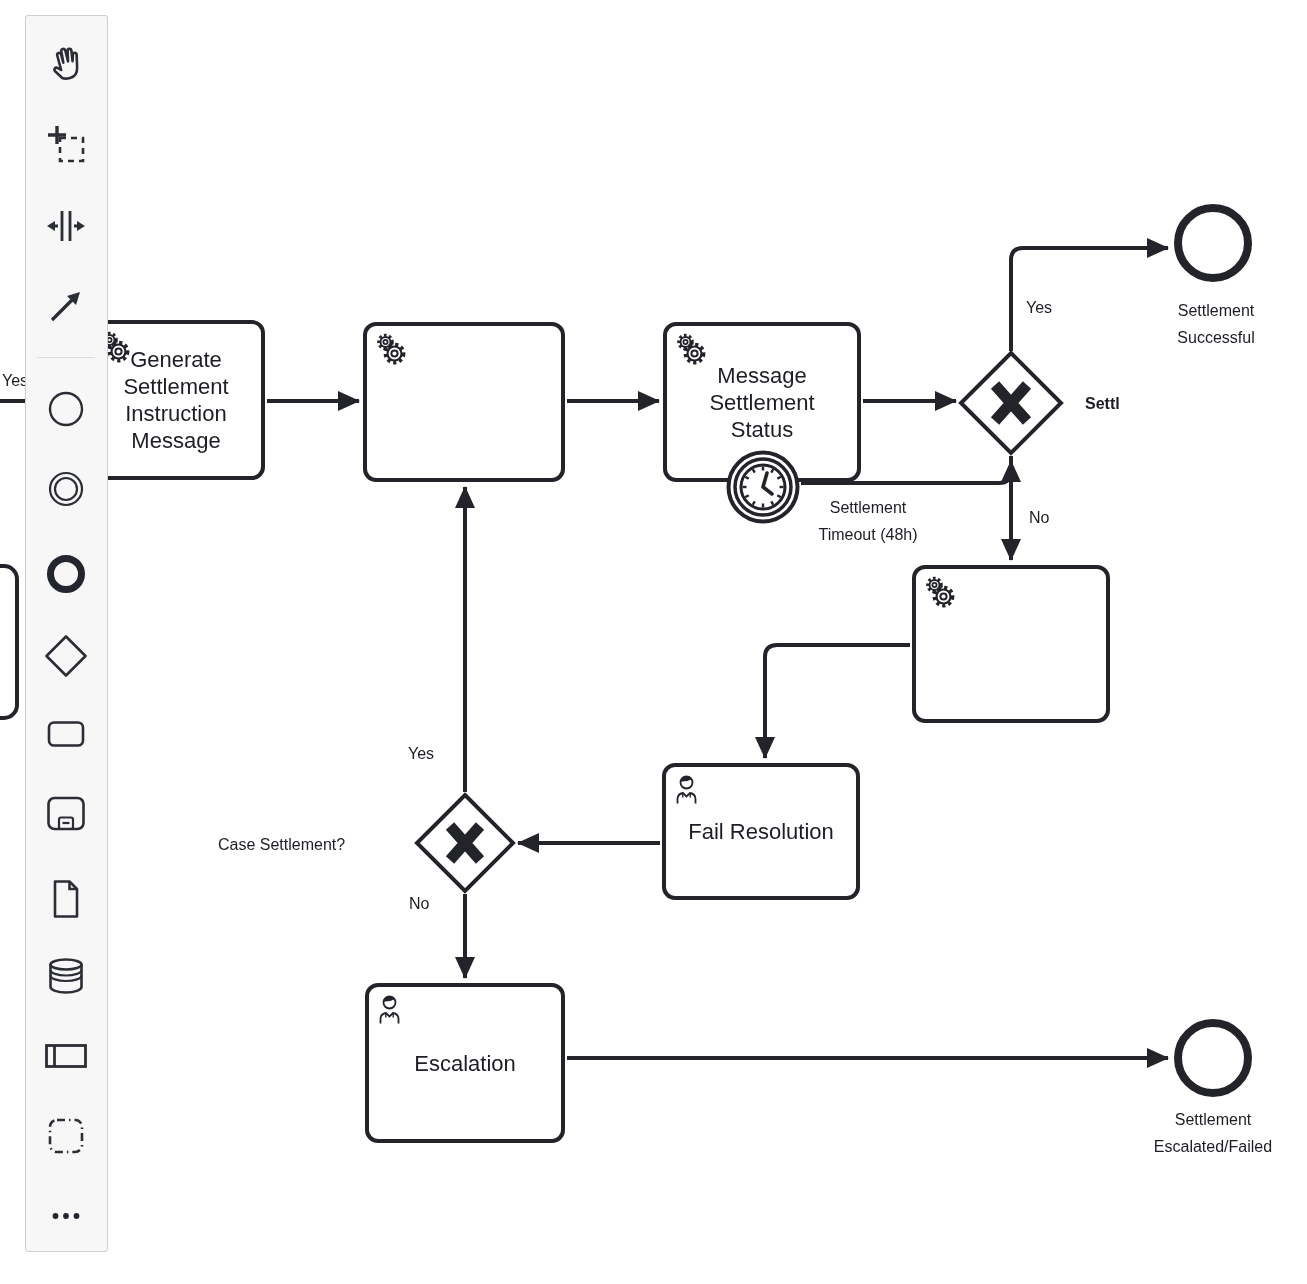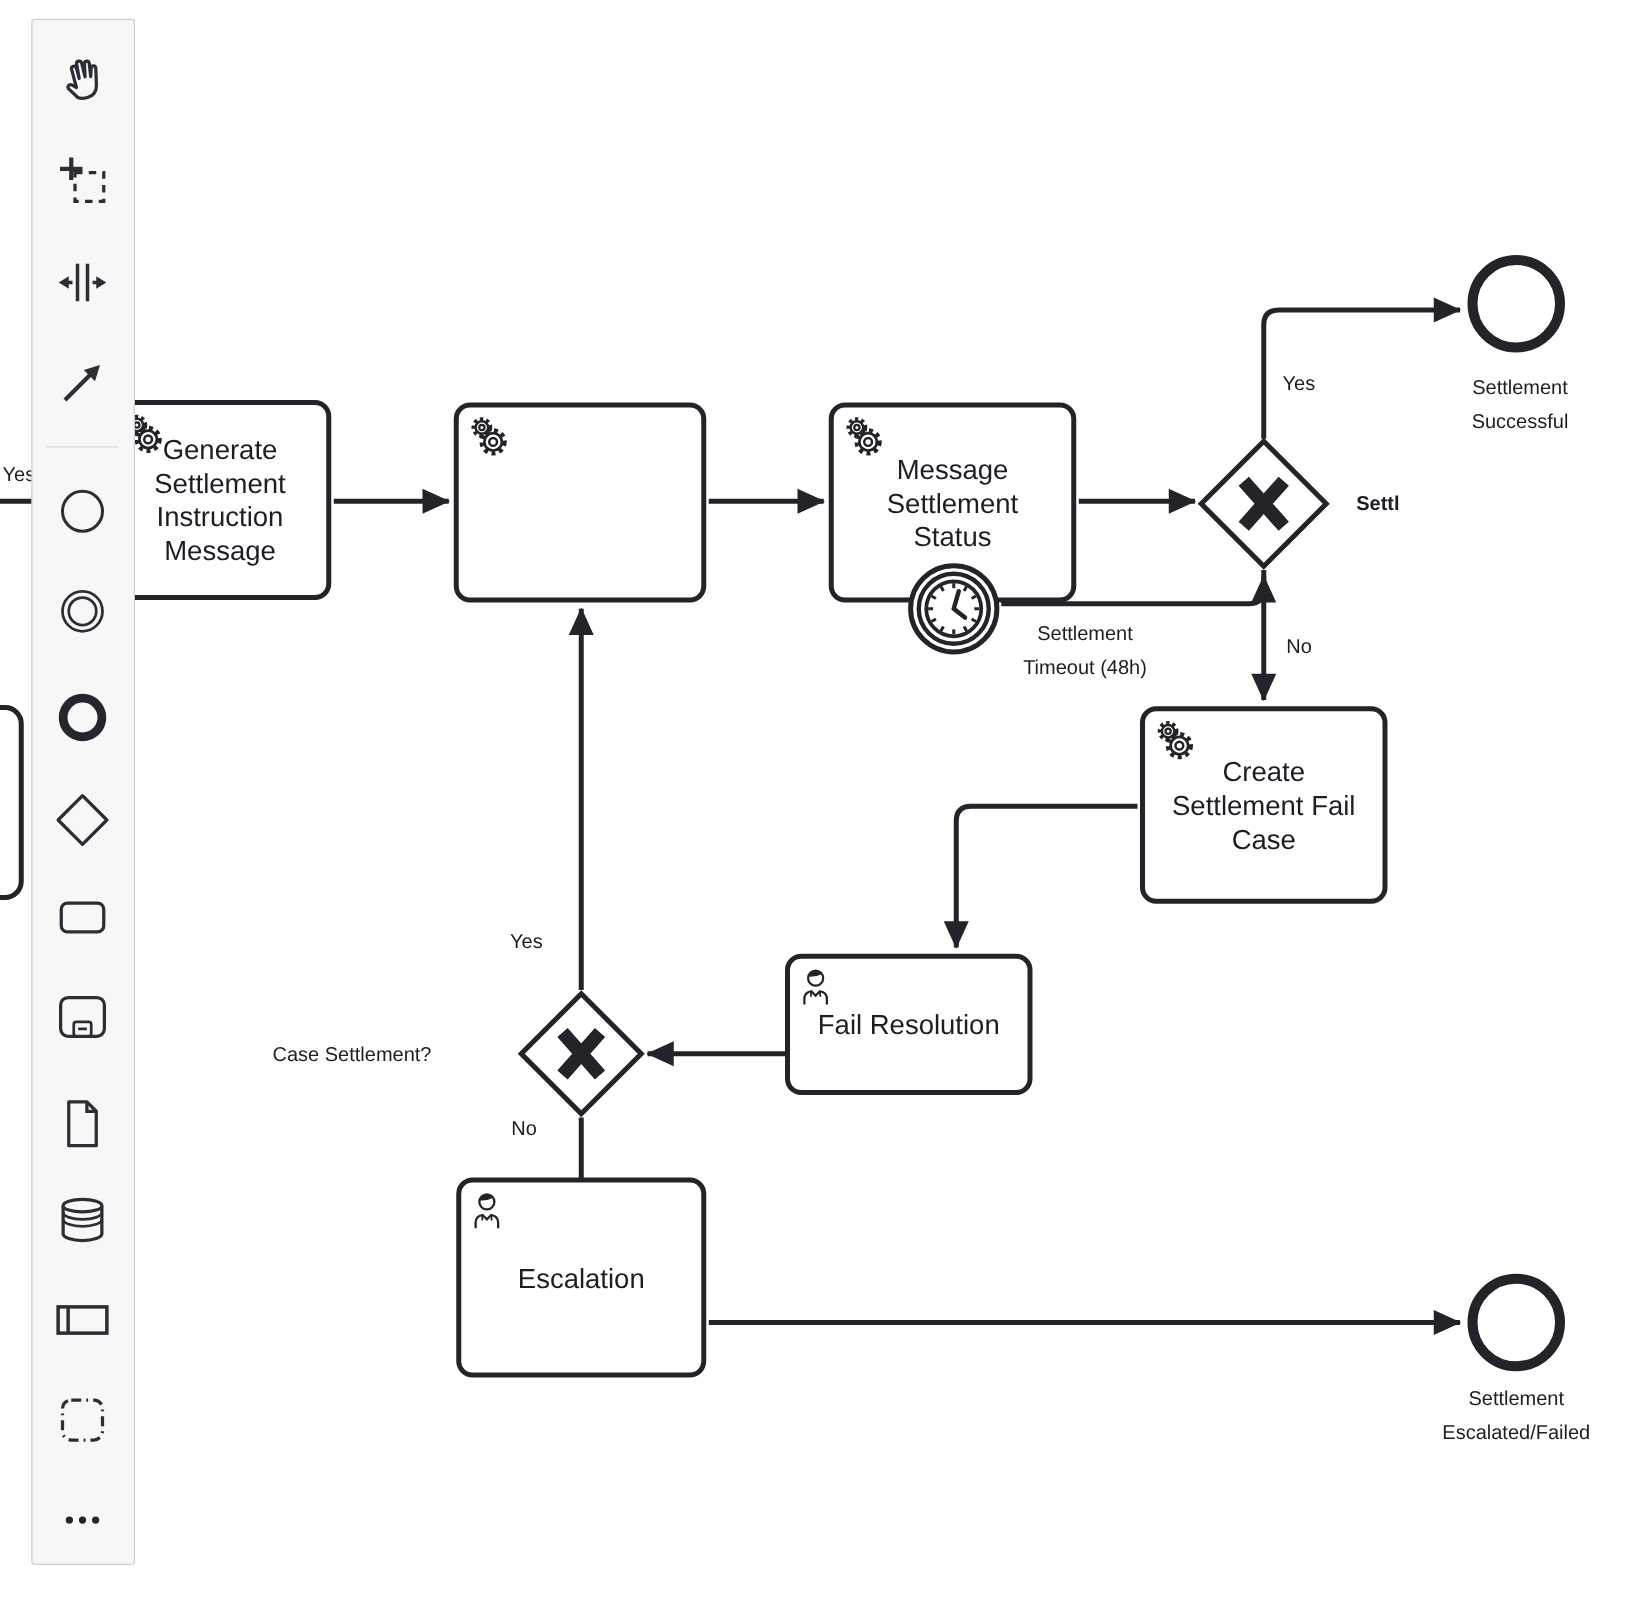--- a/index.html
+++ b/index.html
@@ -106,36 +106,33 @@
 
   <div class="task" style="left:912px;top:565px;width:198px;height:158px">
     <svg class="ticon" viewBox="0 0 36 36">
       <circle cx="11.5" cy="10" r="6.8" fill="none" stroke="#22242a" stroke-width="3" stroke-dasharray="2.6 2.45"></circle>
       <circle cx="11.5" cy="10" r="5" fill="#fff" stroke="#22242a" stroke-width="2"></circle>
       <circle cx="11.5" cy="10" r="2.1" fill="none" stroke="#22242a" stroke-width="1.8"></circle>
       <circle cx="20.5" cy="21.5" r="9.2" fill="none" stroke="#22242a" stroke-width="3.4" stroke-dasharray="3.2 3.05"></circle>
       <circle cx="20.5" cy="21.5" r="7" fill="#fff" stroke="#22242a" stroke-width="2.2"></circle>
       <circle cx="20.5" cy="21.5" r="3.1" fill="none" stroke="#22242a" stroke-width="2"></circle>
     </svg>
-    <div>Create
-Settlement Fail
-Case</div>
-  </div>
-
-  <div class="task" style="left:628px;top:763px;width:198px;height:113px">
+  </div>
+
+  <div class="task" style="left:662px;top:763px;width:198px;height:137px">
     <svg class="ticon" viewBox="0 0 36 36">
       <circle cx="13.5" cy="9.5" r="6" fill="none" stroke="#22242a" stroke-width="1.8"></circle>
       <path d="M7.6 8.4 A6 6 0 0 1 18.6 6.2 Q14 8.8 7.6 8.4 Z" fill="#22242a"></path>
       <path d="M4.5 30.5 V26 Q4.5 21 10 20 L13.5 23.5 L17 20 Q22.5 21 22.5 26 V30.5" fill="none" stroke="#22242a" stroke-width="1.8"></path>
       <path d="M9.8 20.6 V24.4 M17.2 20.6 V24.4" fill="none" stroke="#22242a" stroke-width="1.4"></path>
     </svg>
     <div>Fail Resolution</div>
   </div>
 
-  <div class="task" style="left:365px;top:942px;width:200px;height:160px">
+  <div class="task" style="left:365px;top:983px;width:200px;height:160px">
     <svg class="ticon" viewBox="0 0 36 36">
       <circle cx="13.5" cy="9.5" r="6" fill="none" stroke="#22242a" stroke-width="1.8"></circle>
       <path d="M7.6 8.4 A6 6 0 0 1 18.6 6.2 Q14 8.8 7.6 8.4 Z" fill="#22242a"></path>
       <path d="M4.5 30.5 V26 Q4.5 21 10 20 L13.5 23.5 L17 20 Q22.5 21 22.5 26 V30.5" fill="none" stroke="#22242a" stroke-width="1.8"></path>
       <path d="M9.8 20.6 V24.4 M17.2 20.6 V24.4" fill="none" stroke="#22242a" stroke-width="1.4"></path>
     </svg>
     <div>Escalation</div>
   </div>
 
   <svg id="overlay" class="layer" width="1307" height="1284" viewBox="0 0 1307 1284">

